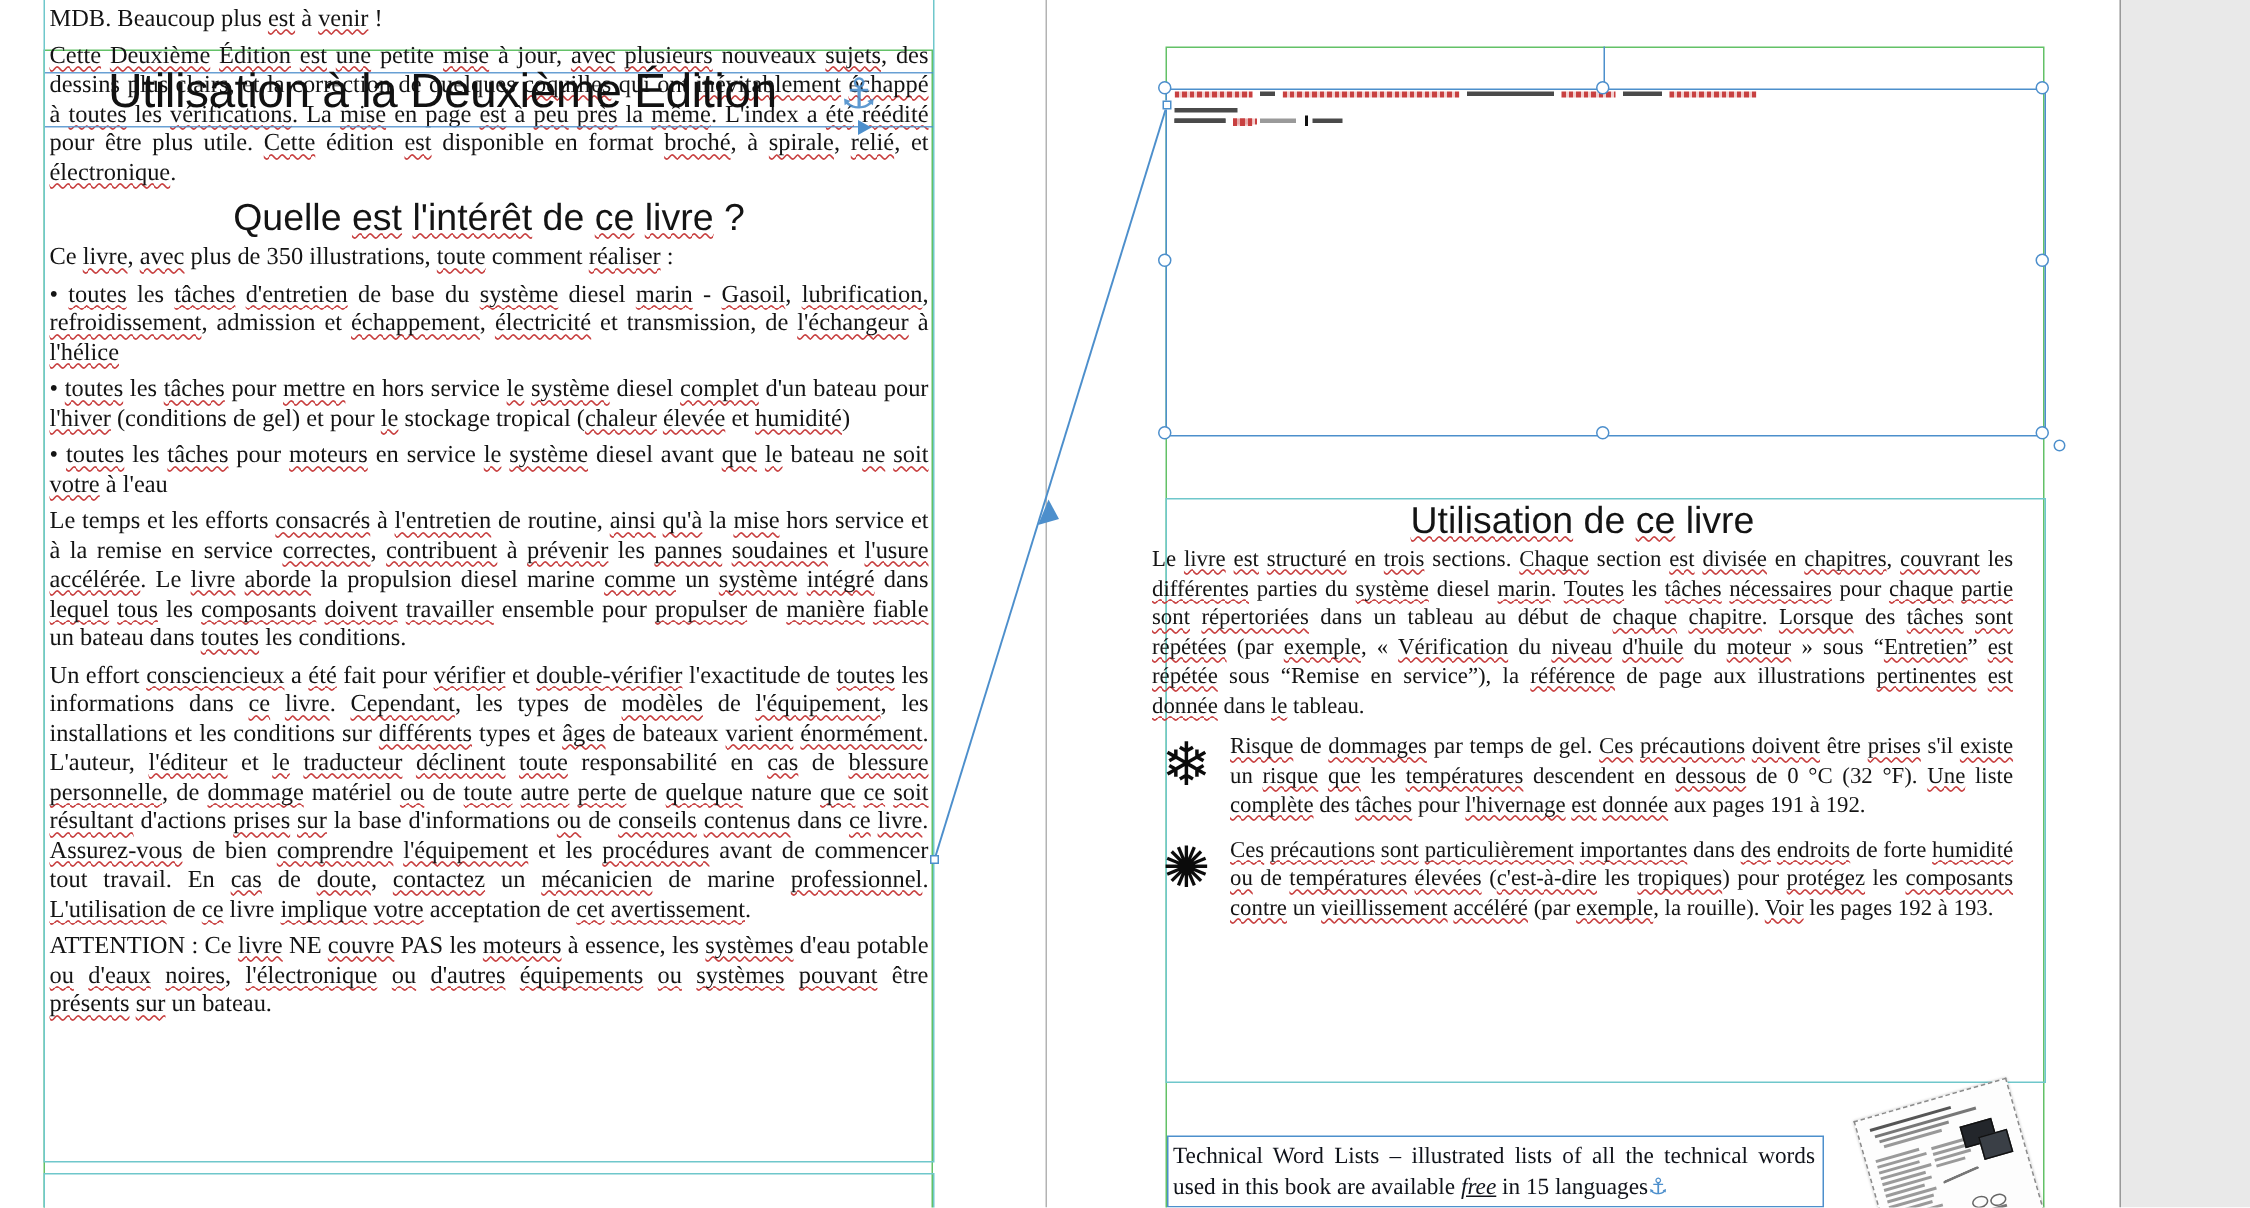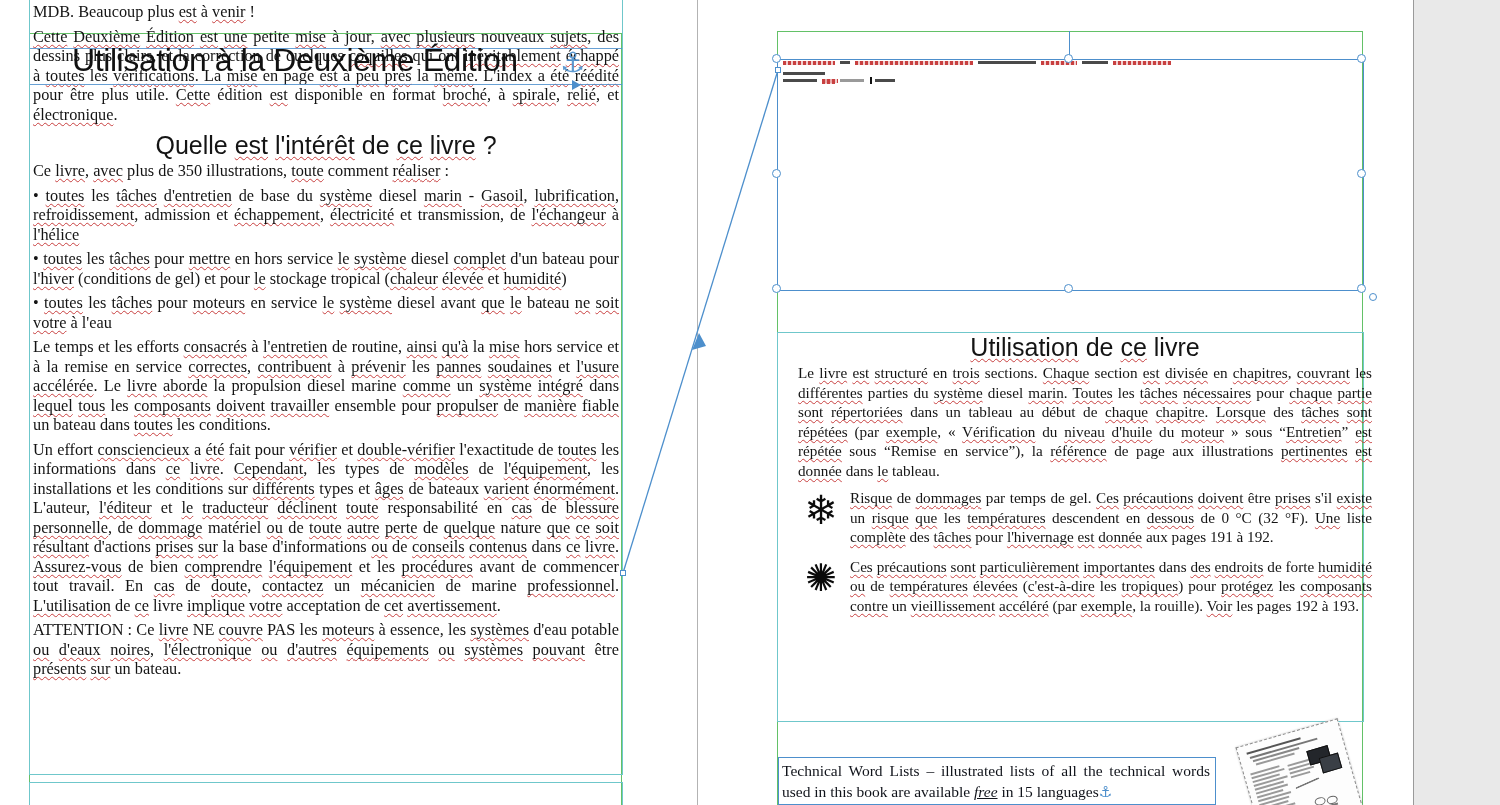--- a/index.html
+++ b/index.html
@@ -17,21 +17,21 @@
   .frame-cyan{position:absolute;border:1px solid #6fc7cb;}
   .frame-blue{position:absolute;border:1px solid #4d8fcc;}
   .hline-blue{position:absolute;height:0;border-top:1px solid rgba(77,143,204,.85);}
   .vstem{position:absolute;width:0;border-left:1px solid #4d8fcc;}
   .handle{position:absolute;width:9px;height:9px;border-radius:50%;background:#fff;border:1.5px solid #4d8fcc;box-sizing:border-box;margin:-5px 0 0 -5px;}
   .handle.small{width:8px;height:8px;margin:-4px 0 0 -4px;}
   .port{position:absolute;width:6px;height:6px;background:#fff;border:1px solid #4d8fcc;box-sizing:border-box;margin:-3px 0 0 -3px;}
   
   .col{position:absolute;text-align:justify;color:#141414;}
   .col-left{left:30px;top:2px;width:592px;font-size:16.3px;line-height:19.5px;}
-  .col-right{left:779px;top:336px;width:580px;font-size:15.2px;line-height:19.5px;padding-left:16px;}
+  .col-right{left:749px;top:336px;width:580px;font-size:15.2px;line-height:19.5px;padding-left:16px;}
   .para{margin:0 0 5px 0;padding:0 3px;}
   .para:last-child{margin-bottom:0;}
   .h-sans{font-family:"Liberation Sans",sans-serif;font-size:25px;line-height:23px;text-align:center;margin:10px 0 4px 0;}
   .h-disc{font-family:"Liberation Sans",sans-serif;font-style:italic;font-size:17.5px;line-height:21px;text-align:left;margin:10px 0 3px 0;}
   .sq{text-decoration-line:underline;text-decoration-style:wavy;text-decoration-color:#c84040;text-decoration-thickness:1px;text-underline-offset:2px;text-decoration-skip-ink:none;}
   em{font-style:italic;text-decoration:underline;}
   .anchor-glyph{color:#4d8fcc;font-family:"DejaVu Sans",sans-serif;font-style:normal;}
   
   .note .icon{float:left;font-family:"DejaVu Sans",sans-serif;color:#0b0b0b;width:46px;text-align:center;margin:2px 6px 0 0;line-height:1;}
   .icon-frost{font-size:40px;}

